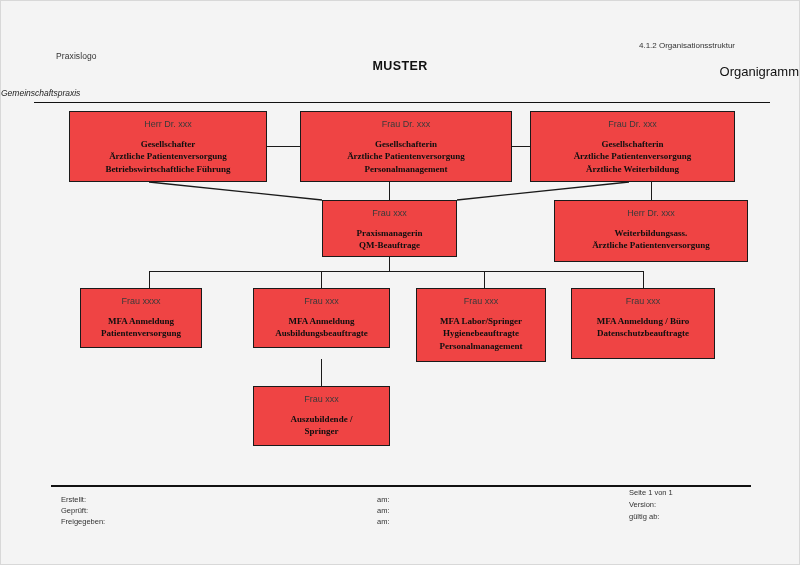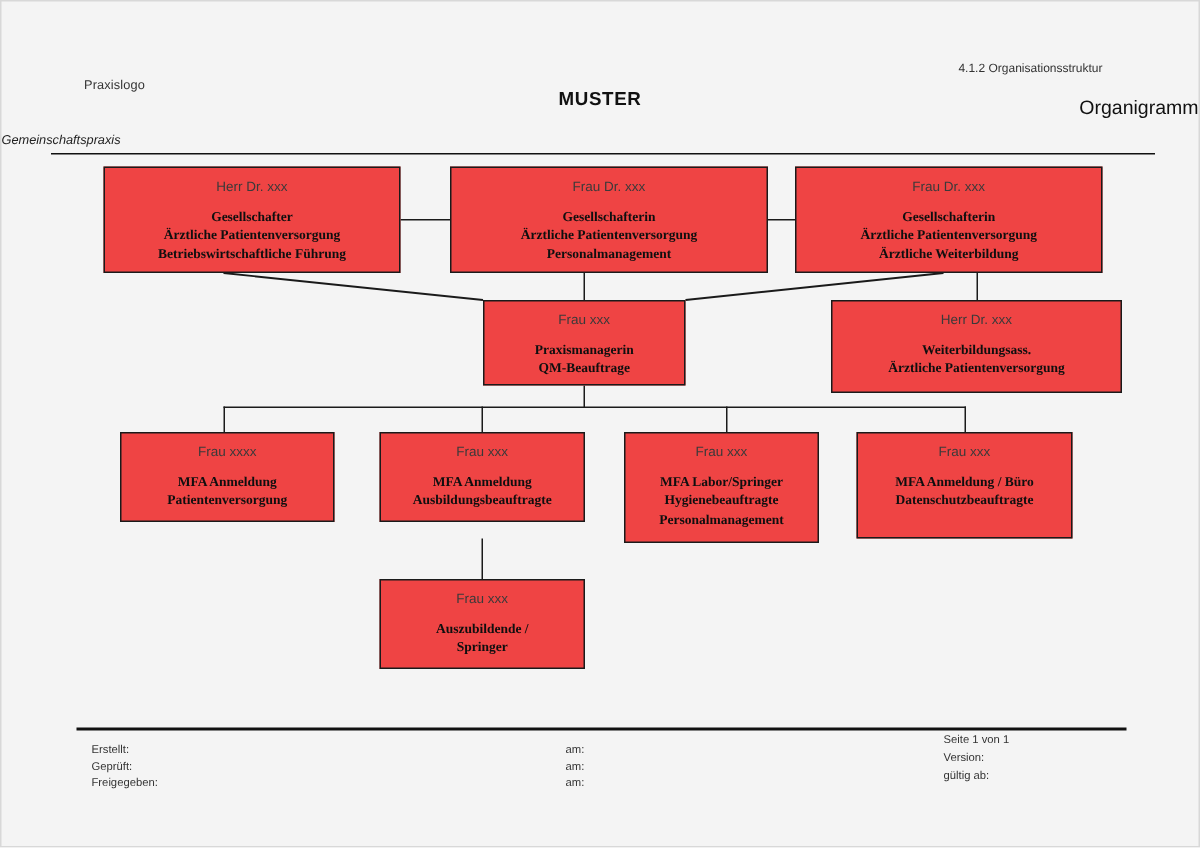--- a/index.html
+++ b/index.html
@@ -216,21 +216,21 @@
   </div>
 
   <div class="node" style="left:553px; top:199px; width:194px; height:62px;">
     <div class="person">Herr Dr. xxx</div>
     <div class="roles">
       <div>Weiterbildungsass.</div>
       <div>Ärztliche Patientenversorgung</div>
     </div>
   </div>
 
-  <div class="node" style="left:79px; top:287px; width:143px; height:60px;">
+  <div class="node" style="left:79px; top:287px; width:122px; height:60px;">
     <div class="person">Frau xxxx</div>
     <div class="roles">
       <div>MFA Anmeldung</div>
       <div>Patientenversorgung</div>
     </div>
   </div>
 
   <div class="node" style="left:252px; top:287px; width:137px; height:60px;">
     <div class="person">Frau xxx</div>
     <div class="roles">

